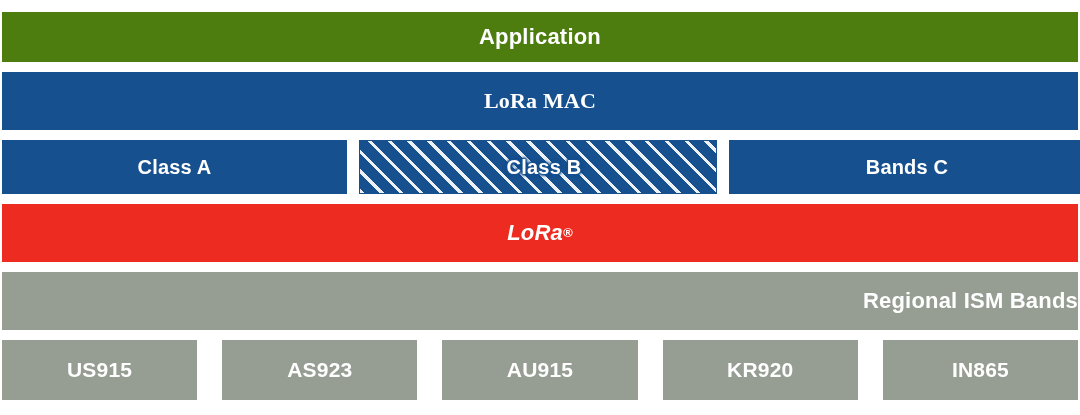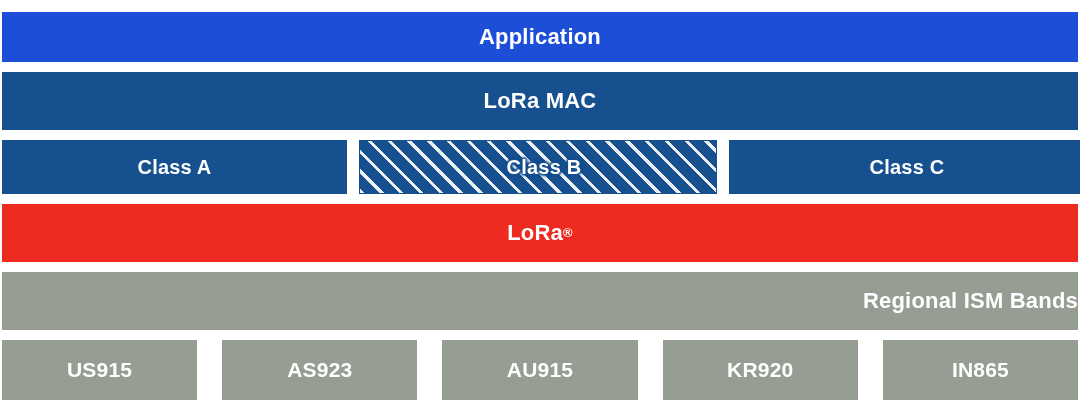--- a/index.html
+++ b/index.html
@@ -44,33 +44,34 @@
     white-space: nowrap;
     user-select: none;
   }
 
   
   .row-application {
     height: 58px;
   }
   .layer-application {
     flex: 1 1 auto;
-    background: #1d4ed8;
+    background: #4d7c0f;
     font-size: 22px;
     margin-top: 8px;
   }
 
   
   .row-mac {
     height: 58px;
   }
   .layer-mac {
     flex: 1 1 auto;
     background: #17508f;
     font-size: 22px;
+    font-family: Liberation Serif, serif;
   }
 
   
   .row-classes {
     height: 54px;
   }
   .layer-class {
     background: #17508f;
     font-size: 20px;
     flex: 0 0 auto;
@@ -103,20 +104,21 @@
   }
 
   
   .row-modulation {
     height: 58px;
   }
   .layer-modulation {
     flex: 1 1 auto;
     background: #ee2b20;
     font-size: 22px;
+    font-style: italic;
   }
   .reg-mark {
     font-size: 13px;
     vertical-align: super;
     line-height: 0;
     font-weight: bold;
   }
 
   
   .row-ism {
@@ -158,21 +160,21 @@
   </div>
 
   <div class="row row-classes">
     <div class="band layer-class class-a">
       <span class="band-label">Class A</span>
     </div>
     <div class="band layer-class class-b hatched">
       <span class="band-label">Class B</span>
     </div>
     <div class="band layer-class class-c">
-      <span class="band-label">Class C</span>
+      <span class="band-label">Bands C</span>
     </div>
   </div>
 
   <div class="row row-modulation">
     <div class="band layer-modulation">
       <span>LoRa</span>
         <span class="reg-mark">®</span>
     </div>
   </div>
 

